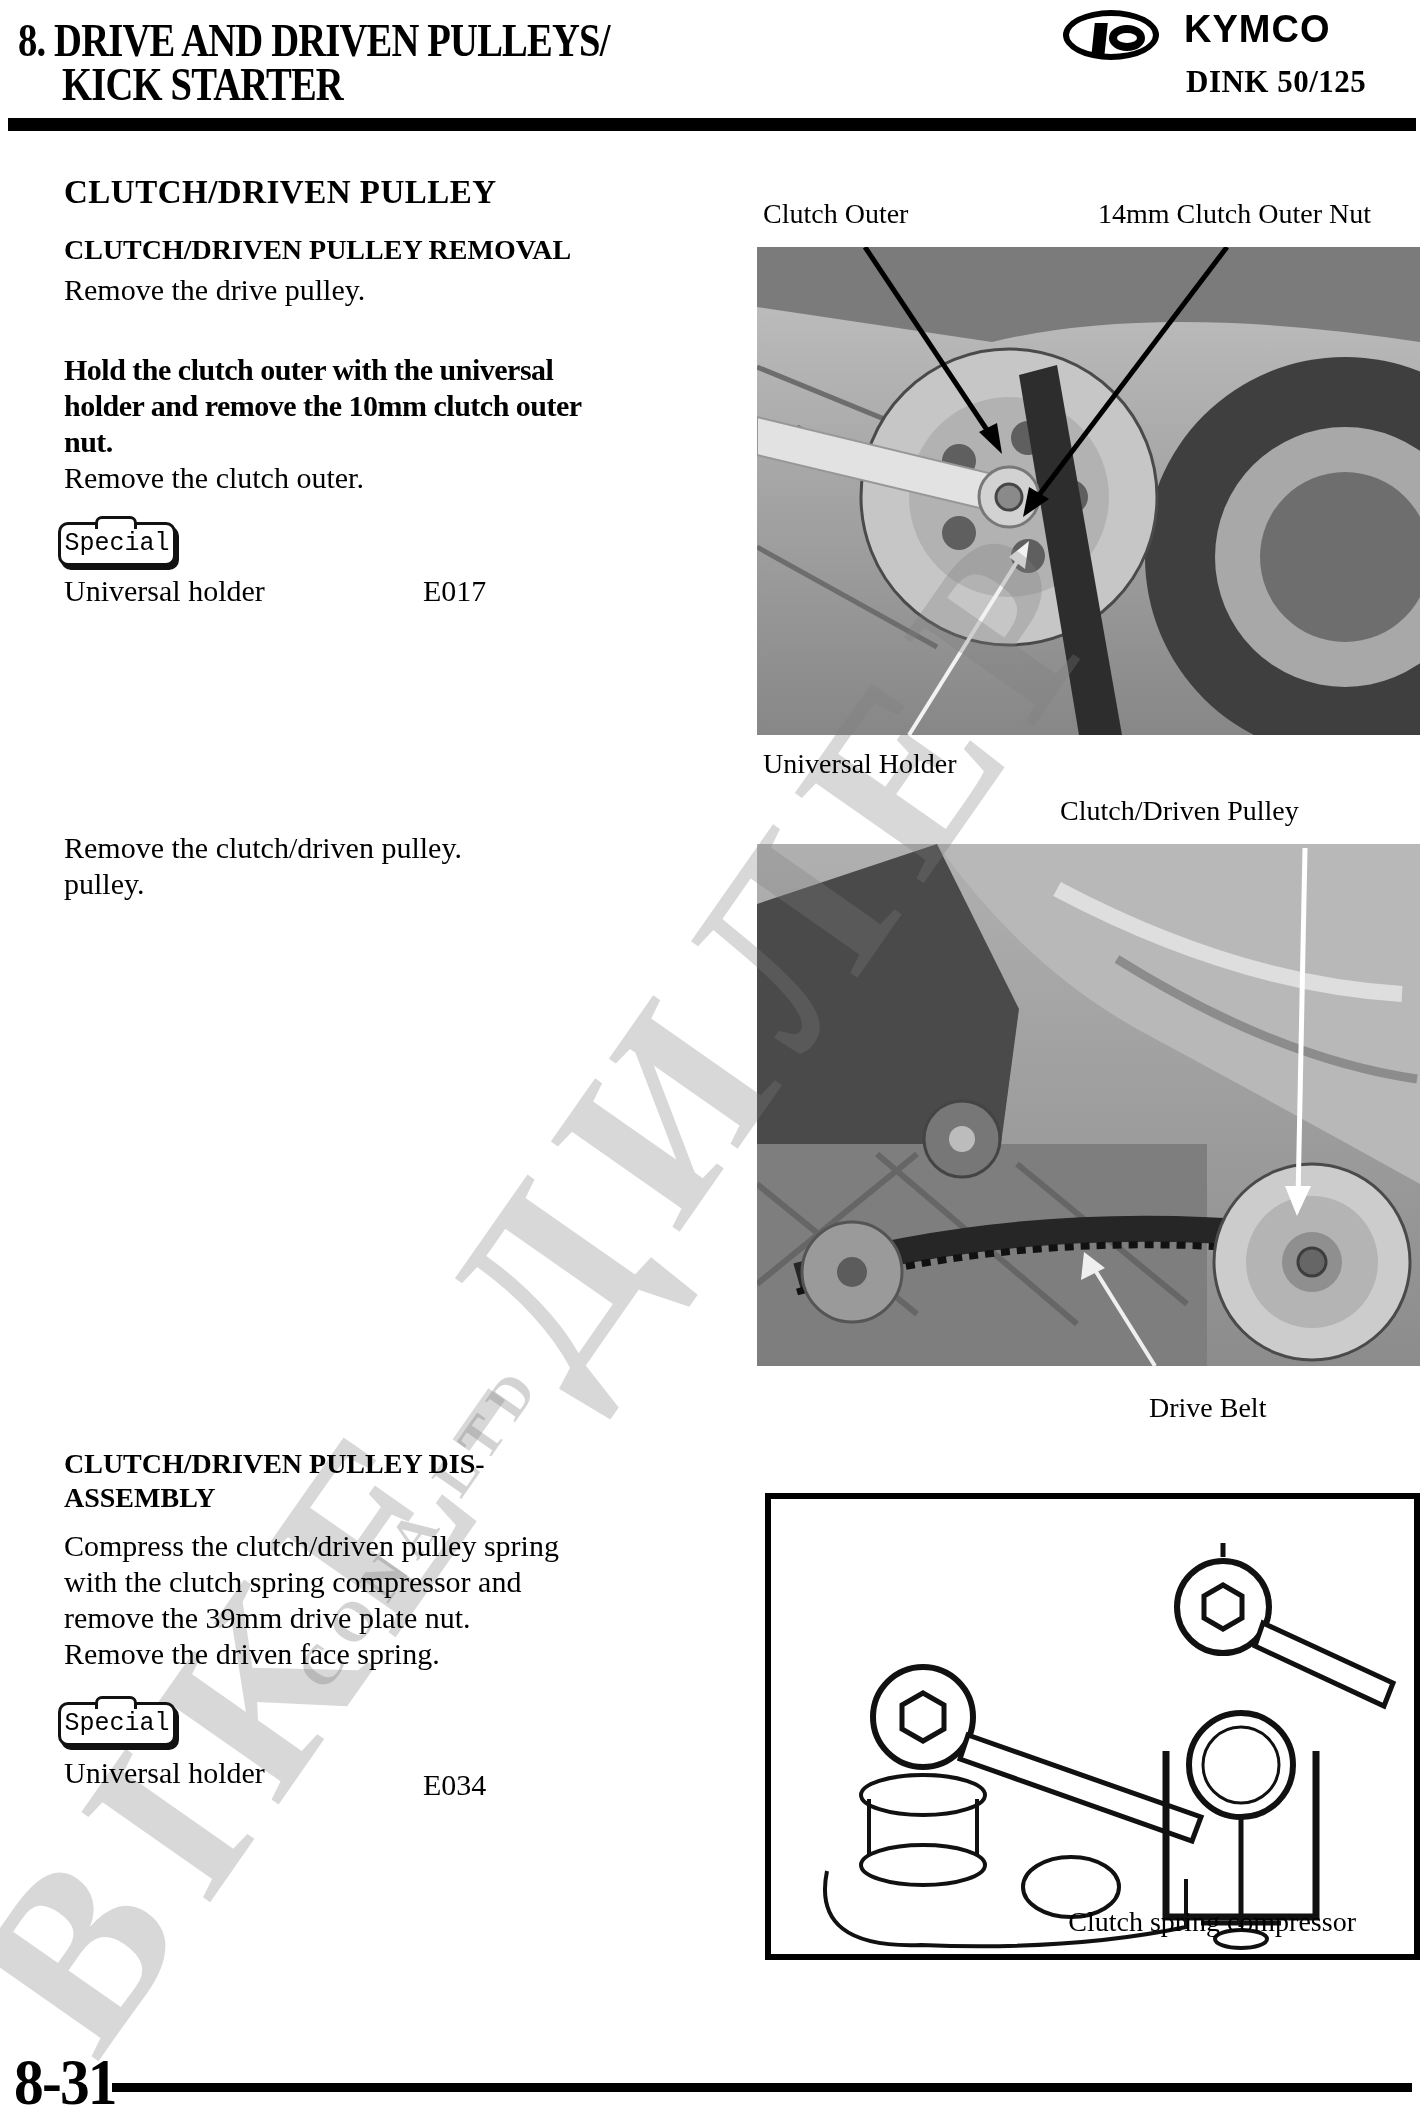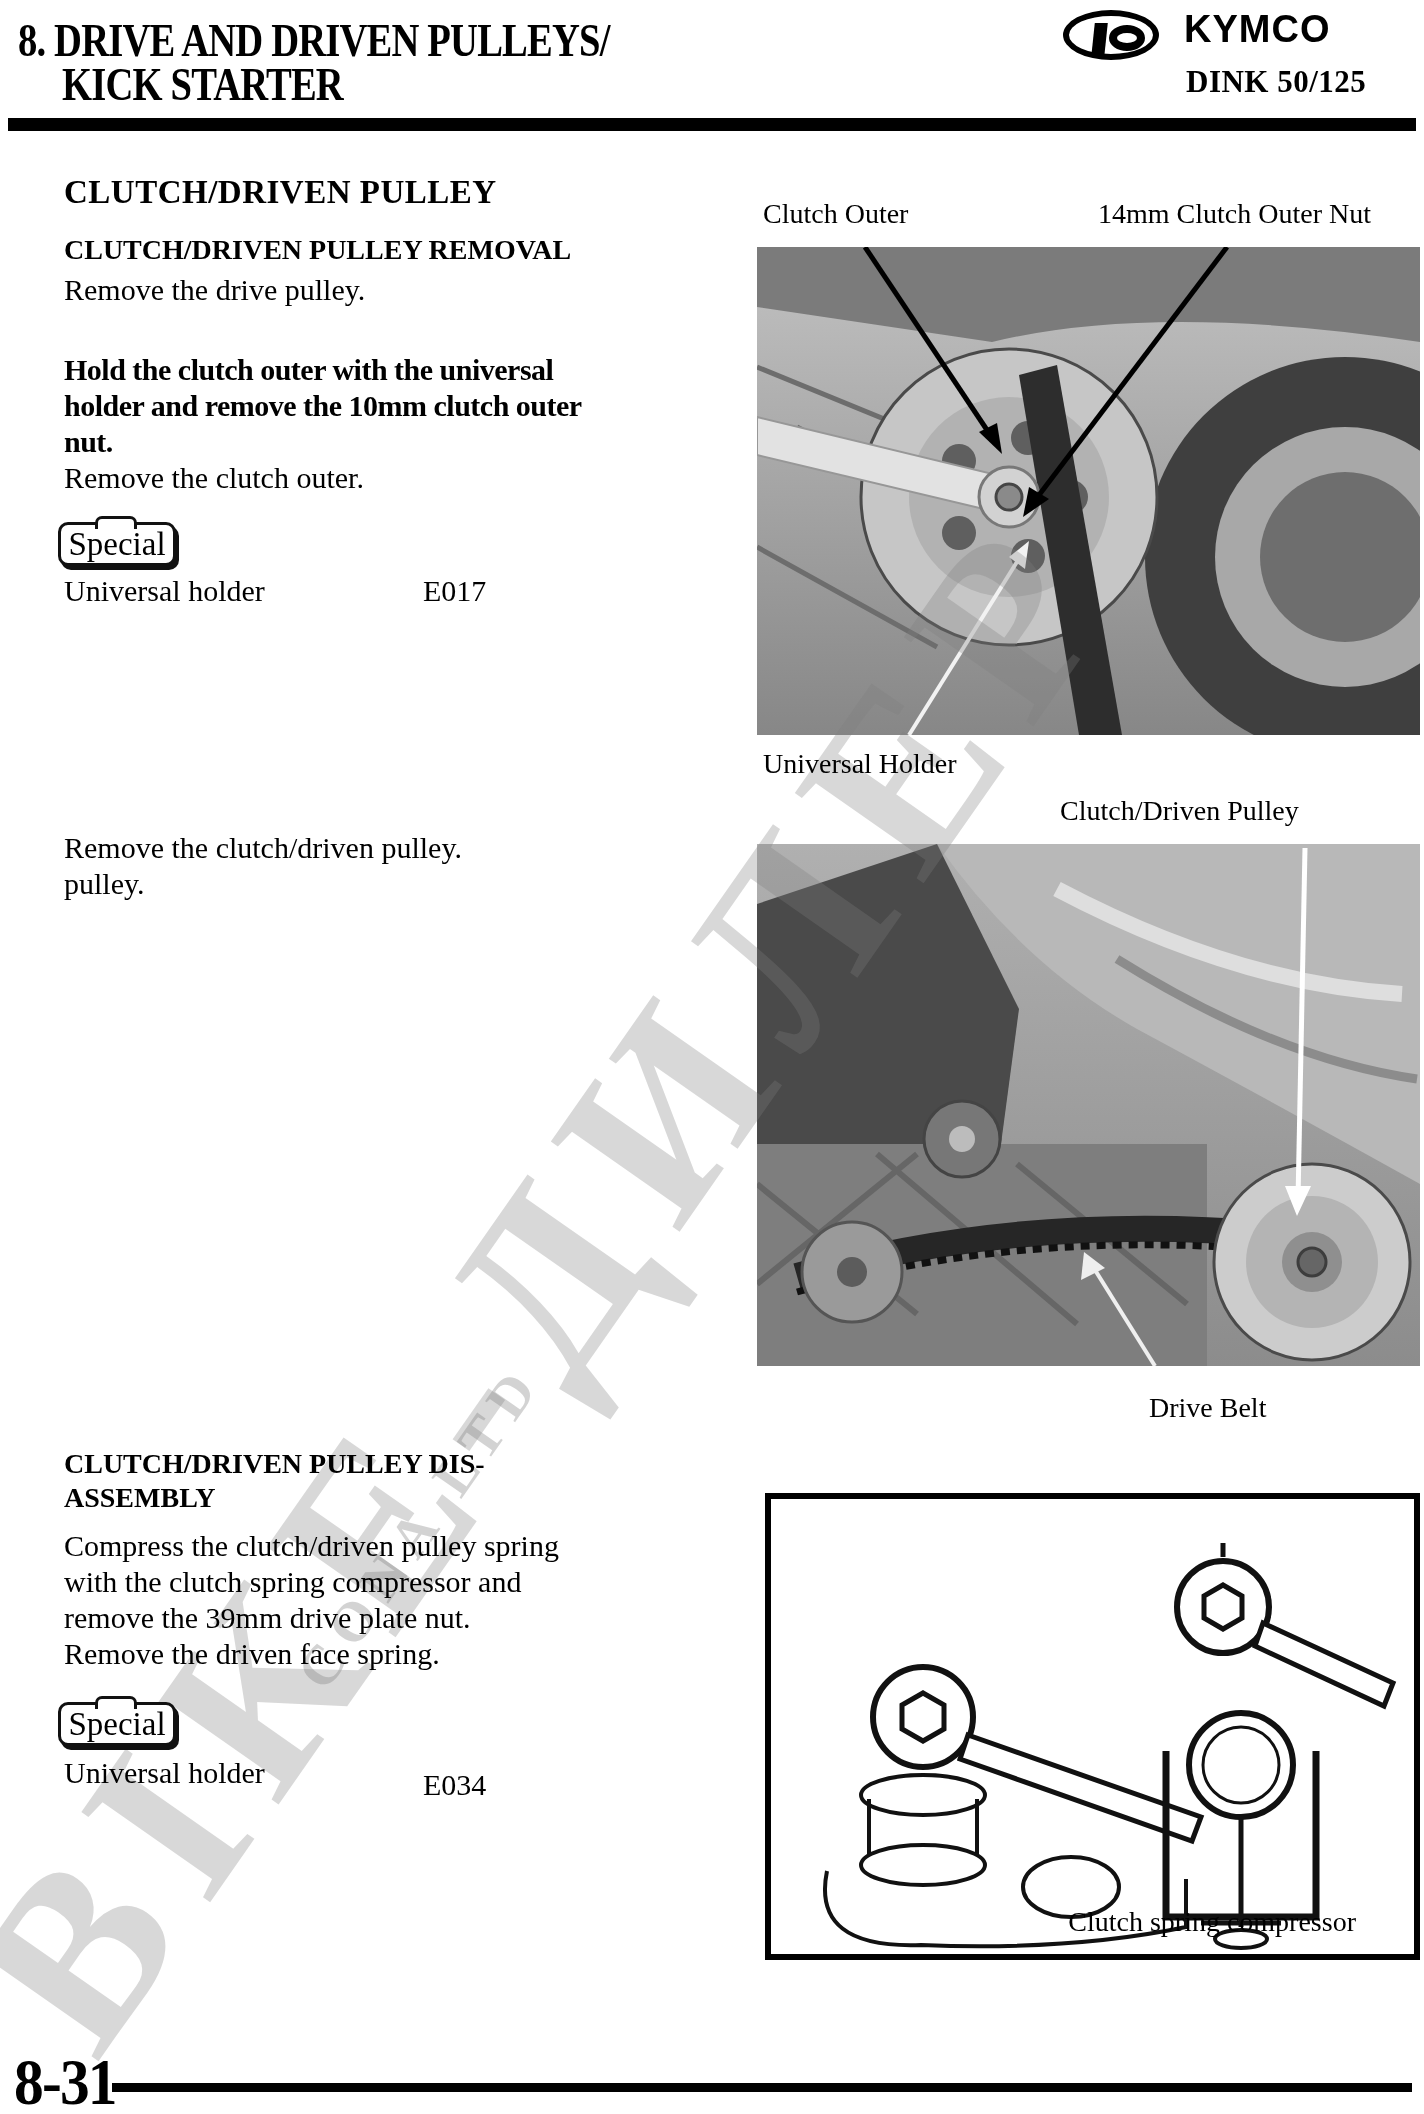--- a/index.html
+++ b/index.html
@@ -20,21 +20,21 @@
   .h2{font-weight:bold;font-size:28px;white-space:nowrap;}
   .body-line{font-size:30px;line-height:35px;white-space:nowrap;}
   .body-bold .body-line{font-weight:bold;line-height:36px;letter-spacing:-0.5px;}
   .para4 .body-line{line-height:36px;}
   .fig-label{font-size:28px;white-space:nowrap;}
   .tool-name{font-size:30px;}
   .tool-code{font-size:30px;}
   
   .special{border:3px solid #111;border-radius:10px;width:112px;height:38px;background:#fff;
            box-shadow:3px 4px 0 #111;text-align:center;}
-  .special .lbl{font-size:33px;line-height:38px;}
+  .special .lbl{font-size:25px;line-height:38px;font-family:Liberation Mono, monospace;}
   .special:before{content:"";position:absolute;top:-9px;left:34px;width:36px;height:10px;background:#fff;
                   border:3px solid #111;border-bottom:none;border-radius:7px 7px 0 0;}
   
   .photo{background:#9a9a9a;}
   .figure-box{border:6px solid #000;background:#fff;box-sizing:border-box;}
   
   .wm{pointer-events:none;font-weight:bold;white-space:nowrap;z-index:40;}
   .wm-large{font-size:240px;letter-spacing:30px;color:rgba(125,125,125,0.30);transform:rotate(-55deg);transform-origin:left center;}
   .wm-small{font-size:56px;letter-spacing:12px;color:rgba(125,125,125,0.34);transform:rotate(-55deg);transform-origin:left center;}
   .txt{z-index:50;}

